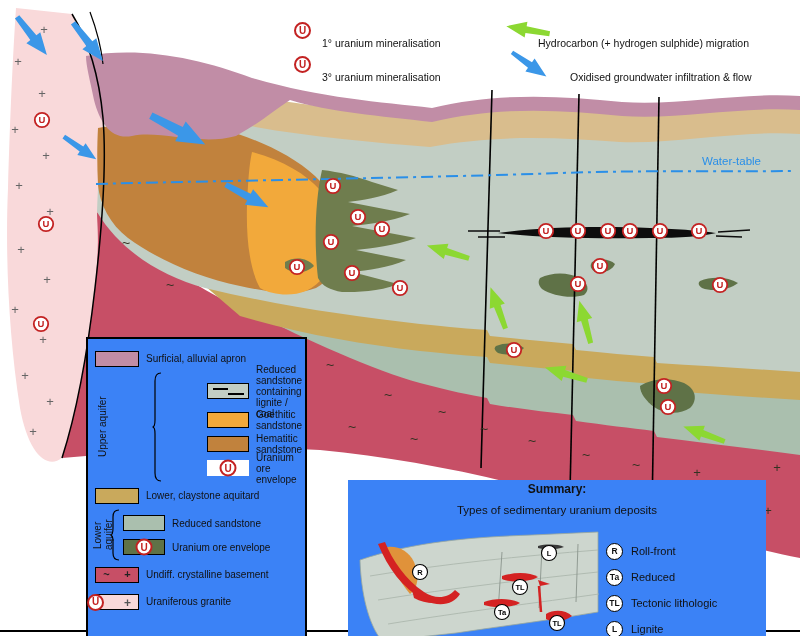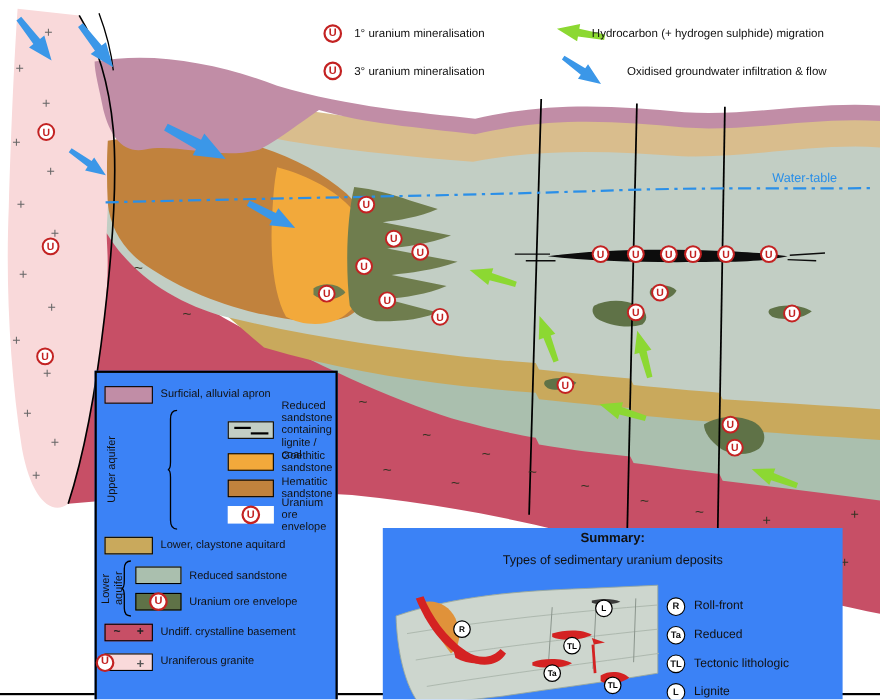--- a/index.html
+++ b/index.html
@@ -7,21 +7,21 @@
          font-family:"Liberation Sans", sans-serif;color:#111;overflow:hidden;}
   .abs{position:absolute;}
   svg text{font-family:"Liberation Sans", sans-serif;}
 
   
   .u-badge{width:17px;height:17px;border-radius:50%;border:2px solid #c32222;background:#fff;
            color:#c32222;font-weight:700;font-size:10px;display:inline-flex;align-items:center;
            justify-content:center;box-sizing:border-box;flex:none;line-height:1;}
 
   
-  .tl-label{position:absolute;font-size:10.5px;white-space:nowrap;}
+  .tl-label{position:absolute;font-size:10.5px;white-space:nowrap;margin-top:12px;}
 
   
   .legend-box{position:absolute;left:86px;top:301px;width:221px;height:328px;background:#3b82f6;
               border:2px solid #000;box-sizing:border-box;padding:6px 5px 4px 7px;z-index:5;margin-top:36px;}
   .lg-row{display:flex;align-items:center;height:27px;}
   .lg-row .sw{width:44px;height:16px;border:1px solid #000;box-sizing:border-box;flex:none;
               margin-right:7px;position:relative;}
   .lg-label{font-size:10px;line-height:1.1;}
   .lg-group{display:flex;align-items:stretch;}
   .lg-vlabel{writing-mode:vertical-rl;transform:rotate(180deg);font-size:10px;width:15px;

